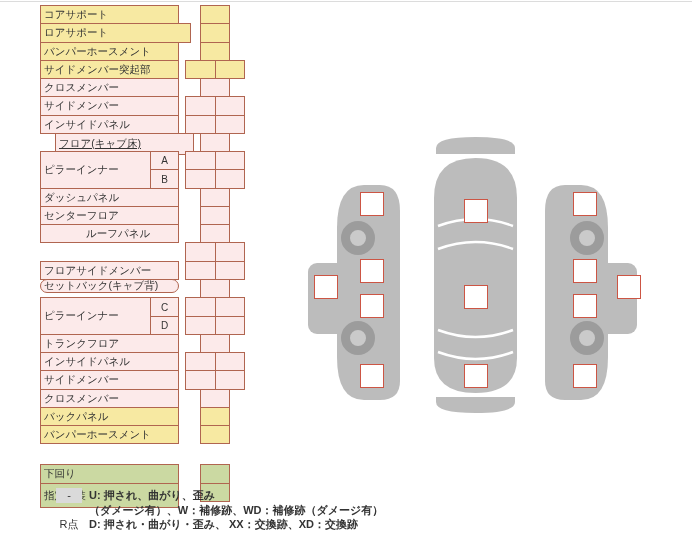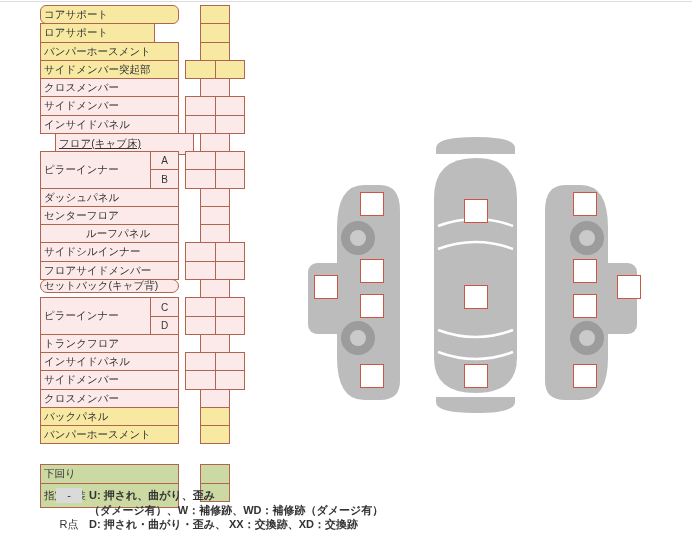--- a/index.html
+++ b/index.html
@@ -35,23 +35,23 @@
   .lkey-box { background:#dadada; }
   .ltext { white-space:nowrap;font-weight:bold; }
 </style>
 </head>
 <body>
 
 <div class="page">
   <div class="top-line"></div>
 
   <div class="parts-table">
-      <div class="box lbl yellow" style="left: 0px; top: 0px; width: 139px; height: 19px; border-radius: 6px;">コアサポート</div>
+      <div class="box lbl yellow" style="left: 0px; top: 0px; width: 139px; height: 19px;">コアサポート</div>
       <div class="box cell yellow" style="left: 160px; top: 0px; width: 30px; height: 19px;"></div>
-      <div class="box lbl yellow" style="left: 0px; top: 18px; width: 115px; height: 20px;">ロアサポート</div>
+      <div class="box lbl yellow" style="left: 0px; top: 18px; width: 151px; height: 20px;">ロアサポート</div>
       <div class="box cell yellow" style="left: 160px; top: 18px; width: 30px; height: 20px;"></div>
       <div class="box lbl yellow" style="left: 0px; top: 37px; width: 139px; height: 19px;">バンパーホースメント</div>
       <div class="box cell yellow" style="left: 160px; top: 37px; width: 30px; height: 19px;"></div>
       <div class="box lbl yellow" style="left: 0px; top: 55px; width: 139px; height: 19px;">サイドメンバー突起部</div>
       <div class="box cell yellow" style="left: 145px; top: 55px; width: 31px; height: 19px;"></div>
       <div class="box cell yellow" style="left: 175px; top: 55px; width: 30px; height: 19px;"></div>
       <div class="box lbl pink" style="left: 0px; top: 73px; width: 139px; height: 19px;">クロスメンバー</div>
       <div class="box cell pink" style="left: 160px; top: 73px; width: 30px; height: 19px;"></div>
       <div class="box lbl pink" style="left: 0px; top: 91px; width: 139px; height: 20px;">サイドメンバー</div>
       <div class="box cell pink" style="left: 145px; top: 91px; width: 31px; height: 20px;"></div>
@@ -67,21 +67,20 @@
       <div class="box cell pink" style="left: 145px; top: 146px; width: 31px; height: 19px;"></div>
       <div class="box cell pink" style="left: 175px; top: 146px; width: 30px; height: 19px;"></div>
       <div class="box cell pink" style="left: 145px; top: 164px; width: 31px; height: 20px;"></div>
       <div class="box cell pink" style="left: 175px; top: 164px; width: 30px; height: 20px;"></div>
       <div class="box lbl pink" style="left: 0px; top: 183px; width: 139px; height: 19px;">ダッシュパネル</div>
       <div class="box cell pink" style="left: 160px; top: 183px; width: 30px; height: 19px;"></div>
       <div class="box lbl pink" style="left: 0px; top: 201px; width: 139px; height: 19px;">センターフロア</div>
       <div class="box cell pink" style="left: 160px; top: 201px; width: 30px; height: 19px;"></div>
       <div class="box lbl pink" style="left: 0px; top: 219px; width: 139px; height: 19px; padding-left: 45px;">ルーフパネル</div>
       <div class="box cell pink" style="left: 160px; top: 219px; width: 30px; height: 19px;"></div>
-      <div class="box lbl pink" style="left: 0px; top: 237px; width: 139px; height: 20px;">サイドシルインナー</div>
       <div class="box cell pink" style="left: 145px; top: 237px; width: 31px; height: 20px;"></div>
       <div class="box cell pink" style="left: 175px; top: 237px; width: 30px; height: 20px;"></div>
       <div class="box lbl pink" style="left: 0px; top: 256px; width: 139px; height: 19px;">フロアサイドメンバー</div>
       <div class="box cell pink" style="left: 145px; top: 256px; width: 31px; height: 19px;"></div>
       <div class="box cell pink" style="left: 175px; top: 256px; width: 30px; height: 19px;"></div>
       <div class="box lbl pink" style="left: 0px; top: 274px; width: 139px; height: 14px; border-radius: 9px;">セットバック(キャブ背)</div>
       <div class="box cell pink" style="left: 160px; top: 274px; width: 30px; height: 19px;"></div>
       <div class="box lbl pink" style="left: 0px; top: 292px; width: 111px; height: 38px;">ピラーインナー</div>
       <div class="box lbl sub pink" style="left: 110px; top: 292px; width: 29px; height: 20px;">C</div>
       <div class="box lbl sub pink" style="left: 110px; top: 311px; width: 29px; height: 19px;">D</div>

